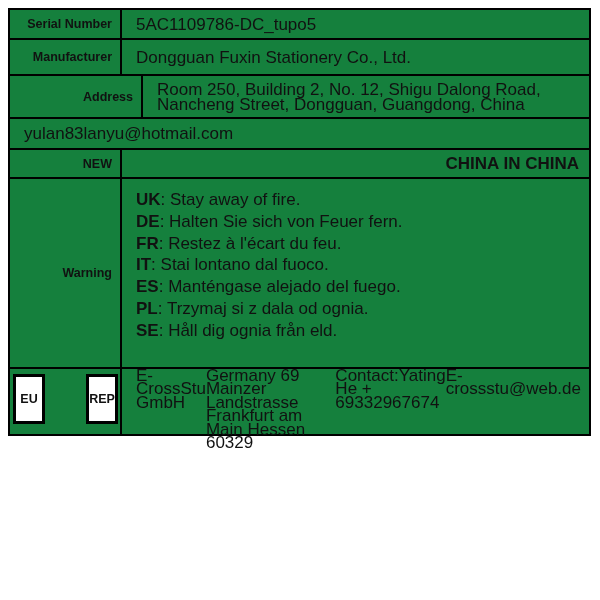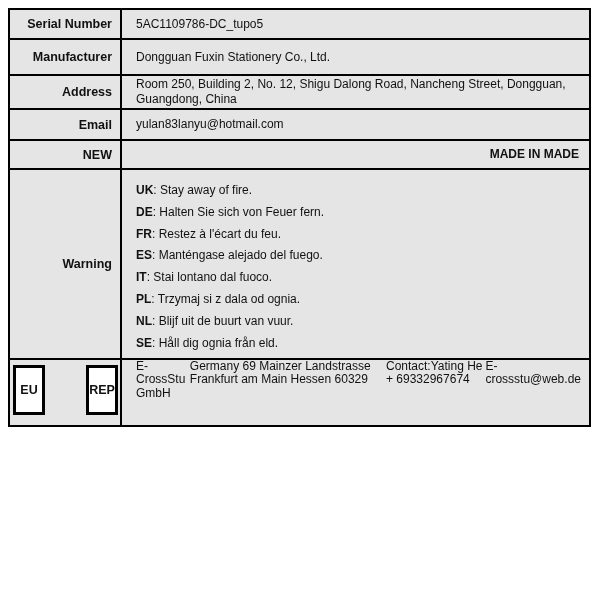--- a/index.html
+++ b/index.html
@@ -16,32 +16,32 @@
     width: 600px;
     height: 600px;
     background: #ffffff;
   }
   .label-table {
     position: absolute;
     left: 8px;
     top: 8px;
     width: 583px;
     border: 2px solid #000000;
-    background: #e5e5e5;
+    background: #15803d;
     box-sizing: border-box;
   }
   .row {
     display: flex;
     border-bottom: 2px solid #000000;
     box-sizing: border-box;
   }
   .row:last-child { border-bottom: none; }
   .r1 { height: 30px; }
   .r2 { height: 36px; }
-  .r3 { height: 34px; }
+  .r3 { height: 43px; padding-left: 21px; }
   .r4 { height: 31px; }
   .r5 { height: 29px; }
   .r-warning { height: 190px; }
   .r-eurep { height: 65px; }
   .cl {
     width: 112px;
     box-sizing: border-box;
     border-right: 2px solid #000000;
     display: flex;
     align-items: center;
@@ -50,21 +50,21 @@
     font-weight: bold;
     font-size: 12.5px;
     text-align: right;
     flex-shrink: 0;
   }
   .cv {
     flex: 1;
     display: flex;
     align-items: center;
     padding: 0 8px 0 14px;
-    font-size: 12px;
+    font-size: 17px;
     line-height: 15px;
     box-sizing: border-box;
   }
   .cv.right {
     justify-content: flex-end;
     font-weight: bold;
     padding-right: 10px;
   }
   .cv.warn-lines {
     flex-direction: column;
@@ -118,39 +118,37 @@
       <div class="cl">Manufacturer</div>
       <div class="cv">Dongguan Fuxin Stationery Co., Ltd.</div>
     </div>
 
     <div class="row r3">
       <div class="cl">Address</div>
       <div class="cv">Room 250, Building 2, No. 12, Shigu Dalong Road, Nancheng Street, Dongguan, Guangdong, China</div>
     </div>
 
     <div class="row r4">
-      <div class="cl">Email</div>
       <div class="cv">yulan83lanyu@hotmail.com</div>
     </div>
 
     <div class="row r5">
       <div class="cl">NEW</div>
-      <div class="cv right">MADE IN MADE</div>
+      <div class="cv right">CHINA IN CHINA</div>
     </div>
 
     <div class="row r-warning">
       <div class="cl">Warning</div>
       <div class="cv warn-lines">
         <div class="warn-line"><span class="b">UK</span><span>: </span><span>Stay away of fire.</span></div>
         <div class="warn-line"><span class="b">DE</span><span>: </span><span>Halten Sie sich von Feuer fern.</span></div>
         <div class="warn-line"><span class="b">FR</span><span>: </span><span>Restez à l'écart du feu.</span></div>
+        <div class="warn-line"><span class="b">IT</span><span>: </span><span>Stai lontano dal fuoco.</span></div>
         <div class="warn-line"><span class="b">ES</span><span>: </span><span>Manténgase alejado del fuego.</span></div>
-        <div class="warn-line"><span class="b">IT</span><span>: </span><span>Stai lontano dal fuoco.</span></div>
         <div class="warn-line"><span class="b">PL</span><span>: </span><span>Trzymaj si z dala od ognia.</span></div>
-        <div class="warn-line"><span class="b">NL</span><span>: </span><span>Blijf uit de buurt van vuur.</span></div>
         <div class="warn-line"><span class="b">SE</span><span>: </span><span>Håll dig ognia från eld.</span></div>
       </div>
     </div>
 
     <div class="row r-eurep">
       <div class="cl badge-cell">
         <div class="badge-box">EU</div>
         <div class="badge-box">REP</div>
       </div>
       <div class="cv rep-lines">

